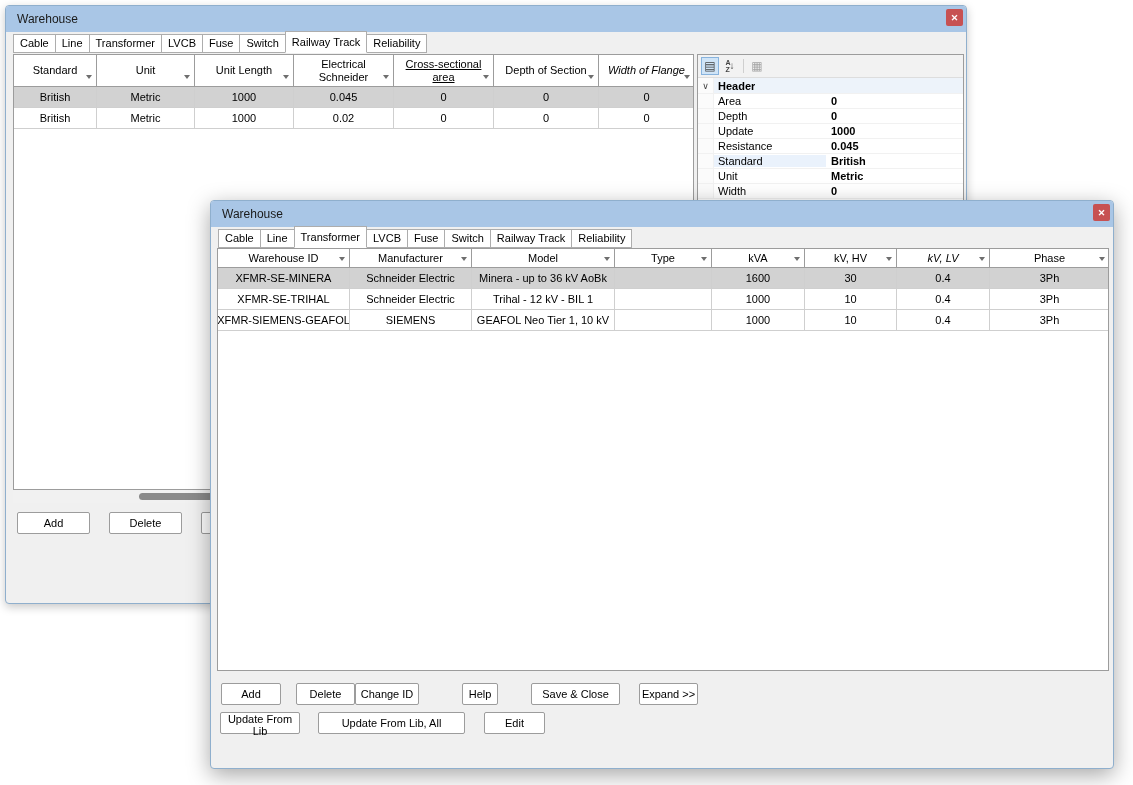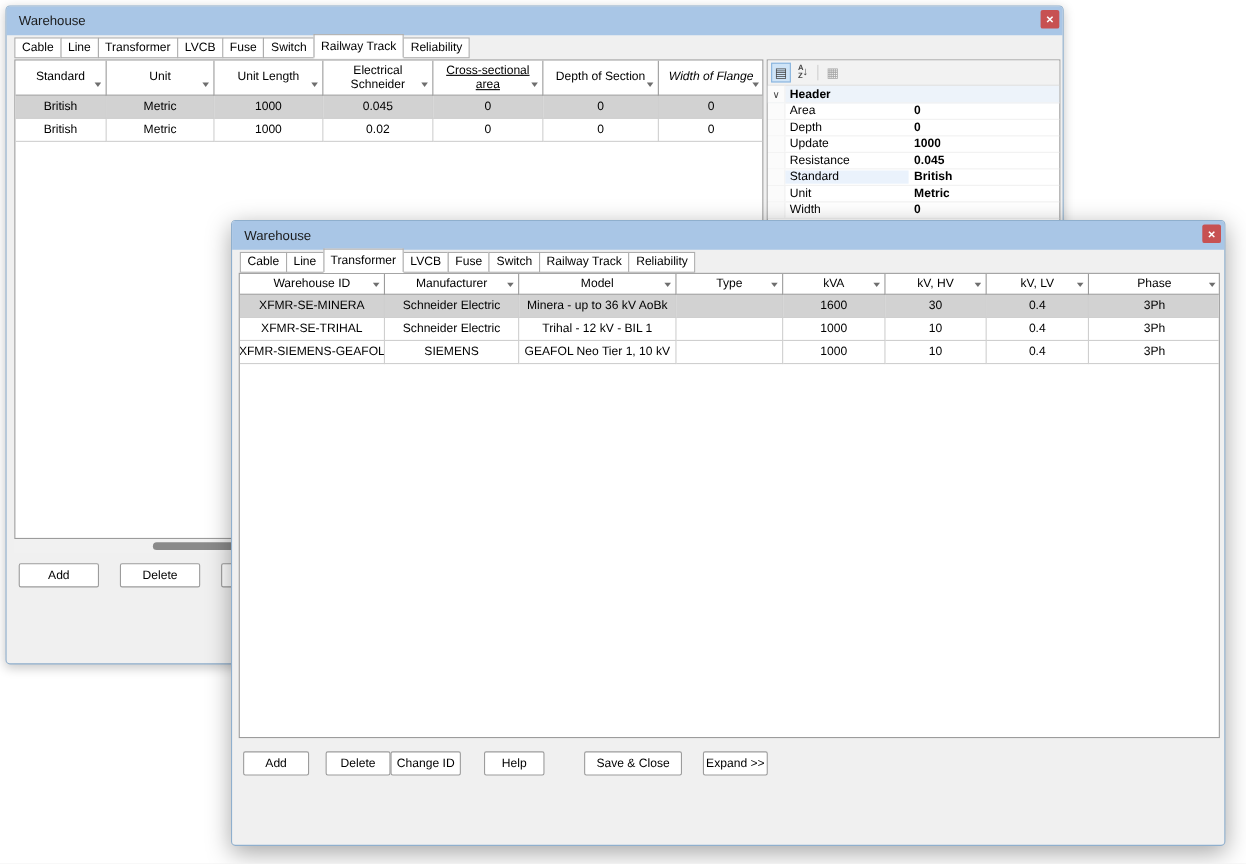--- a/index.html
+++ b/index.html
@@ -257,21 +257,21 @@
           <span class="sort-arrow"></span>
         </div>
         <div class="th" style="width: 93px;">
           <span>kVA</span>
           <span class="sort-arrow"></span>
         </div>
         <div class="th" style="width: 92px;">
           <span>kV, HV</span>
           <span class="sort-arrow"></span>
         </div>
-        <div class="th" style="width: 93px;">
+        <div class="th" style="width: 93px; font-style: italic;">
           <span>kV, LV</span>
           <span class="sort-arrow"></span>
         </div>
         <div class="th" style="width: 120px;">
           <span>Phase</span>
           <span class="sort-arrow"></span>
         </div>
       </div>
       <div class="trow selected">
         <div class="td" style="width: 132px;">XFMR-SE-MINERA</div>
@@ -302,17 +302,22 @@
         <div class="td" style="width: 92px;">10</div>
         <div class="td" style="width: 93px;">0.4</div>
         <div class="td" style="width: 120px;">3Ph</div>
       </div>
     </div>
 
   <div class="btn-row" id="front-buttons-1">
       <button class="btn" style="left: 10px; width: 60px;">Add</button>
       <button class="btn" style="left: 85px; width: 59px;">Delete</button>
       <button class="btn" style="left: 144px; width: 64px;">Change ID</button>
-      <button class="btn" style="left: 229px; width: 55px;">Help</button>
+      <button class="btn" style="left: 251px; width: 36px;">Help</button>
       <button class="btn" style="left: 320px; width: 89px;">Save &amp; Close</button>
       <button class="btn" style="left: 428px; width: 59px;">Expand &gt;&gt;</button>
     </div>
+  <div class="btn-row" id="front-buttons-2">
+      <button class="btn" style="left: 9px; width: 80px;">Update From Lib</button>
+      <button class="btn" style="left: 107px; width: 147px;">Update From Lib, All</button>
+      <button class="btn" style="left: 273px; width: 61px;">Edit</button>
+    </div>
 </div>
 
 </body></html>

